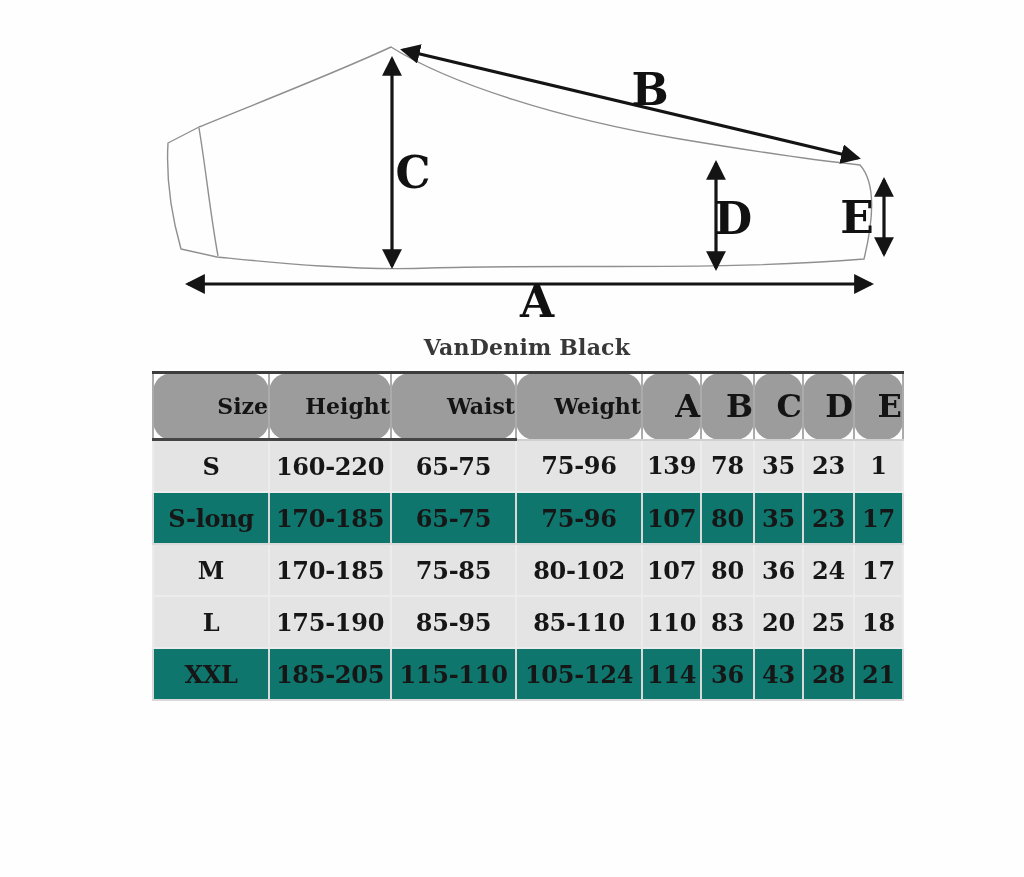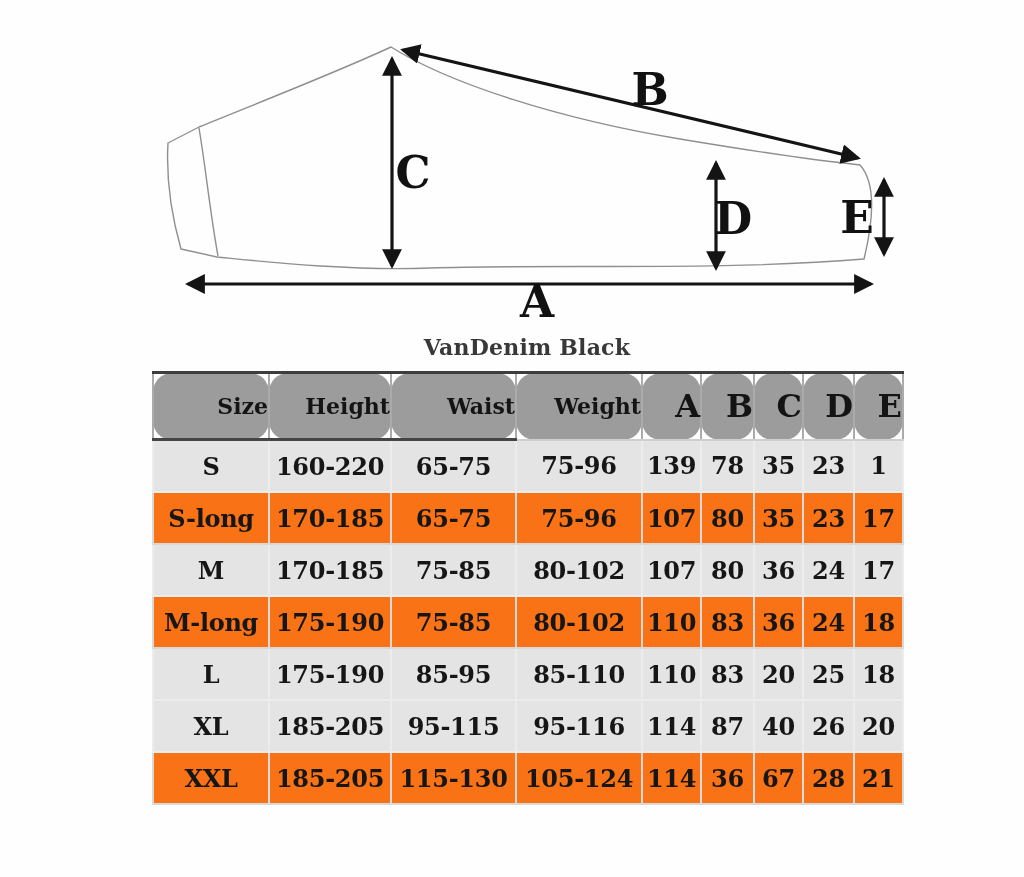--- a/index.html
+++ b/index.html
@@ -39,21 +39,21 @@
     border-top:3px solid #3d3d3d;border-bottom:2px solid #cfcfcf;
     padding:0;text-align:right;vertical-align:middle;color:#141414;border-radius:19px;
   }
   table.size-table th.letter{font-size:32px;}
   table.size-table th.dark-bottom{border-bottom:3px solid #454545;}
   table.size-table td{
     height:50px;font-size:24px;text-align:center;vertical-align:middle;
     border:2px solid #d9d9d9;padding:0;letter-spacing:-0.3px;
   }
   table.size-table tr.alt td{background:#e4e4e4;border-color:#ececec;}
-  table.size-table tr.plain td{background:#f97316;}
+  table.size-table tr.plain td{background:#0f766e;}
 </style>
 </head>
 <body>
 
 <svg class="diagram" viewBox="0 0 1024 332" xmlns="http://www.w3.org/2000/svg">
   <defs>
     <marker id="ah" viewBox="0 0 10 10" refX="8.5" refY="5" markerWidth="6.2" markerHeight="6.2" orient="auto-start-reverse">
       <path d="M0,0 L10,5 L0,10 Z" fill="#141414"></path>
     </marker>
   </defs>
@@ -139,59 +139,37 @@
           <td>M</td>
           <td>170-185</td>
           <td>75-85</td>
           <td>80-102</td>
           <td>107</td>
           <td>80</td>
           <td>36</td>
           <td>24</td>
           <td>17</td>
         </tr>
-        <tr class="plain">
-          <td>M-long</td>
-          <td>175-190</td>
-          <td>75-85</td>
-          <td>80-102</td>
-          <td>110</td>
-          <td>83</td>
-          <td>36</td>
-          <td>24</td>
-          <td>18</td>
-        </tr>
         <tr class="alt">
           <td>L</td>
           <td>175-190</td>
           <td>85-95</td>
           <td>85-110</td>
           <td>110</td>
           <td>83</td>
           <td>20</td>
           <td>25</td>
           <td>18</td>
         </tr>
-        <tr class="alt">
-          <td>XL</td>
-          <td>185-205</td>
-          <td>95-115</td>
-          <td>95-116</td>
-          <td>114</td>
-          <td>87</td>
-          <td>40</td>
-          <td>26</td>
-          <td>20</td>
-        </tr>
         <tr class="plain">
           <td>XXL</td>
           <td>185-205</td>
-          <td>115-130</td>
+          <td>115-110</td>
           <td>105-124</td>
           <td>114</td>
           <td>36</td>
-          <td>67</td>
+          <td>43</td>
           <td>28</td>
           <td>21</td>
         </tr>
       </tbody>
   </table>
 </div>
 
 </body></html>

